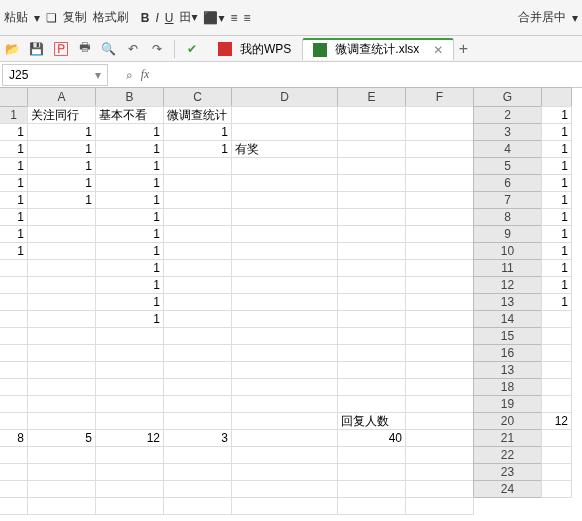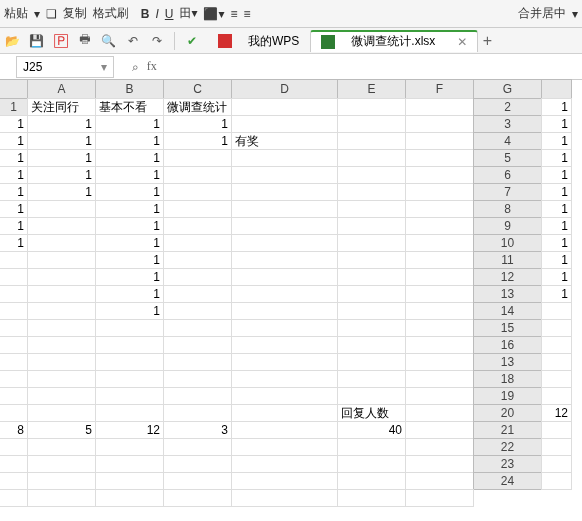--- a/index.html
+++ b/index.html
@@ -1,35 +1,35 @@
 <!DOCTYPE html>
 <html><head>
 <meta charset="utf-8">
 <style>
 *{margin:0;padding:0;box-sizing:border-box;font-family:"Microsoft YaHei",Arial,sans-serif;font-size:12px}
 body{background:#fff;width:582px;height:521px;overflow:hidden;user-select:none}
-.top-row{height:28px;background:#f5f5f5;border-bottom:1px solid #ccc;display:flex;align-items:center;gap:6px;padding:0 4px;color:#333;overflow:hidden}
+.top-row{height:36px;background:#f5f5f5;border-bottom:1px solid #ccc;display:flex;align-items:center;gap:6px;padding:0 4px;color:#333;overflow:hidden}
 .top-row span{white-space:nowrap}
 .btn-icon{display:inline-flex;align-items:center;justify-content:center;cursor:pointer}
 .qat{height:26px;background:#f5f5f5;border-bottom:1px solid #d0d0d0;display:flex;align-items:center;gap:6px;padding:0 4px}
 .qat .sep{width:1px;height:18px;background:#ccc;margin:0 2px}
 .qat-ico{width:18px;height:18px;display:flex;align-items:center;justify-content:center;color:#555;cursor:pointer}
 .tabs{flex:1;display:flex;align-items:center;height:100%}
-.tab{height:22px;display:flex;align-items:center;gap:16px;padding:0 10px;border:1px solid transparent;border-bottom:none;cursor:pointer;position:relative;background:transparent}
+.tab{height:22px;display:flex;align-items:center;gap:8px;padding:0 10px;border:1px solid transparent;border-bottom:none;cursor:pointer;position:relative;background:transparent}
 .tab.active{background:#fff;border-color:#ccc;border-top:2px solid #3a9d3a;border-radius:3px 3px 0 0}
 .tab .close{color:#888;margin-left:6px}
 .tab .ico{width:14px;height:14px}
 .tab .ico.red{background:#d32f2f}
 .tab .ico.green{background:#2e7d32}
 .plus{width:18px;height:18px;display:flex;align-items:center;justify-content:center;color:#666;cursor:pointer;font-size:16px}
 .namebar{height:26px;border-bottom:1px solid #ccc;display:flex;align-items:center}
-.namebox{width:98px;height:22px;border:1px solid #ccc;display:flex;align-items:center;padding:0 6px;margin-left:16px;background:#fff}
+.namebox{width:106px;height:22px;border:1px solid #ccc;display:flex;align-items:center;padding:0 6px;margin-left:2px;background:#fff}
 .namebox .dd{margin-left:auto;color:#888}
 .fx-area{display:flex;align-items:center;margin-left:18px;gap:8px;color:#666}
-.fx{font-family:Georgia,serif}
+.fx{font-style:italic;font-family:Georgia,serif}
 .grid{display:grid;grid-template-columns:28px 68px 68px 68px 106px 68px 68px 68px 30px;border-collapse:collapse}
 .hdr{background:#e8e8e8;border:1px solid #bbb;height:20px;display:flex;align-items:center;justify-content:center;color:#444;margin:-1px 0 0 -1px}
 .rhdr{background:#e8e8e8;border:1px solid #bbb;height:18px;display:flex;align-items:center;justify-content:center;color:#444;margin:-1px 0 0 -1px}
 .cell{border:1px solid #ddd;height:18px;display:flex;align-items:center;padding:0 3px;margin:-1px 0 0 -1px;background:#fff;color:#000;overflow:hidden;white-space:nowrap}
 .cell.num{justify-content:flex-end}
 .corner{background:#e8e8e8;border:1px solid #bbb;margin:-1px 0 0 -1px}
 </style>
 </head>
 <body>
 

